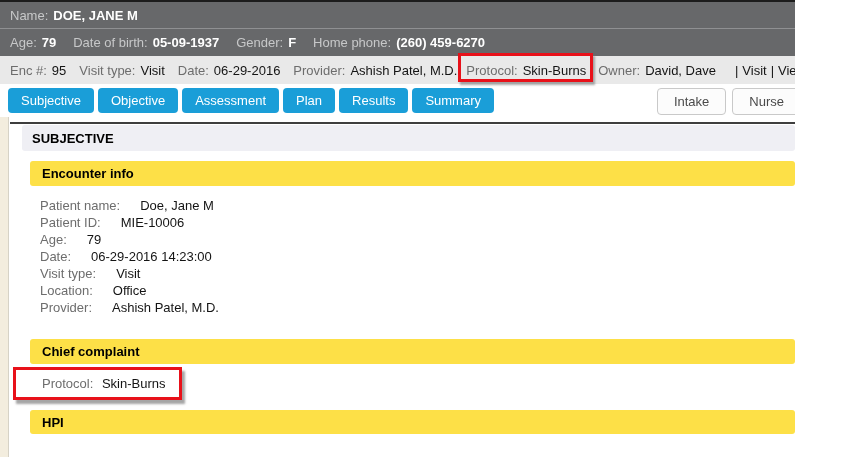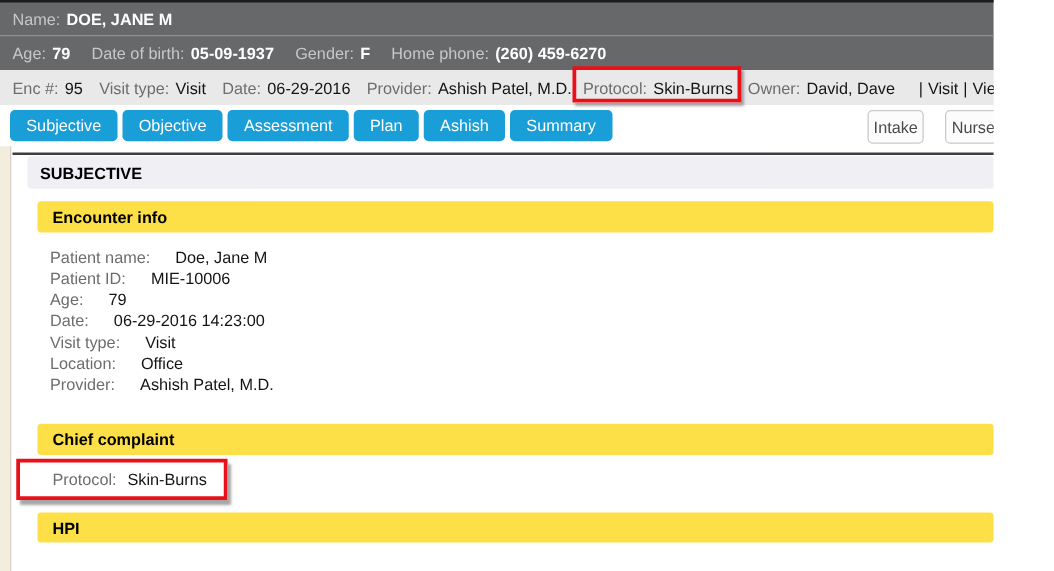--- a/index.html
+++ b/index.html
@@ -32,21 +32,21 @@
   .links .lk { color:#141414; cursor:pointer; }
   .pipe { margin:0 4px; }
   
   .tabrow { height:33px; background:#fff; display:flex; align-items:flex-start;
             padding:4px 0 0 8px; }
   .tab { background:#1a9ed8; color:#fff; border:none; border-radius:4px;
          font:13px "Liberation Sans",sans-serif; padding:5px 13px; margin-right:4px;
          cursor:pointer; line-height:15px; }
   .right-btns { margin-left:auto; display:flex; }
   .btn-light { background:#fcfcfc; color:#4a4a4a; border:1px solid #c9c9c9; border-radius:4px;
-               font:13px "Liberation Sans",sans-serif; padding:5px 4px; margin-left:17px;
+               font:13px "Liberation Sans",sans-serif; padding:5px 16px; margin-left:6px;
                cursor:pointer; line-height:15px; }
   .btn-nurse { margin-right:-6px; }
   
   .content { height:340px; position:relative; background:#fff; }
   .left-strip { position:absolute; left:0; top:0; bottom:0; width:9px;
                 background:#f3edde; border-right:1px solid #d6d2c6; }
   .top-line { position:absolute; left:10px; right:0; top:5px; height:2px; background:#3e3e3e; }
   .inner { padding-top:8px; }
   .sec-h1 { margin-left:22px; height:26px; background:#efeff4; border-radius:3px;
             display:flex; align-items:center; padding-left:10px;
@@ -125,21 +125,21 @@
     <span class="links">
       <span class="pipe">|</span><span class="lk">Visit</span><span class="pipe">|</span><span class="lk">View Visit</span><span class="pipe">|</span>
     </span>
   </div>
 
   <div class="tabrow">
     <button class="tab">Subjective</button>
     <button class="tab">Objective</button>
     <button class="tab">Assessment</button>
     <button class="tab">Plan</button>
-    <button class="tab">Ashish</button>
+    <button class="tab">Results</button>
     <button class="tab">Summary</button>
     <span class="right-btns">
       <button class="btn-light">Intake</button>
       <button class="btn-light btn-nurse">Nurse</button>
     </span>
   </div>
 
   <div class="content">
     <div class="left-strip"></div>
     <div class="top-line"></div>

